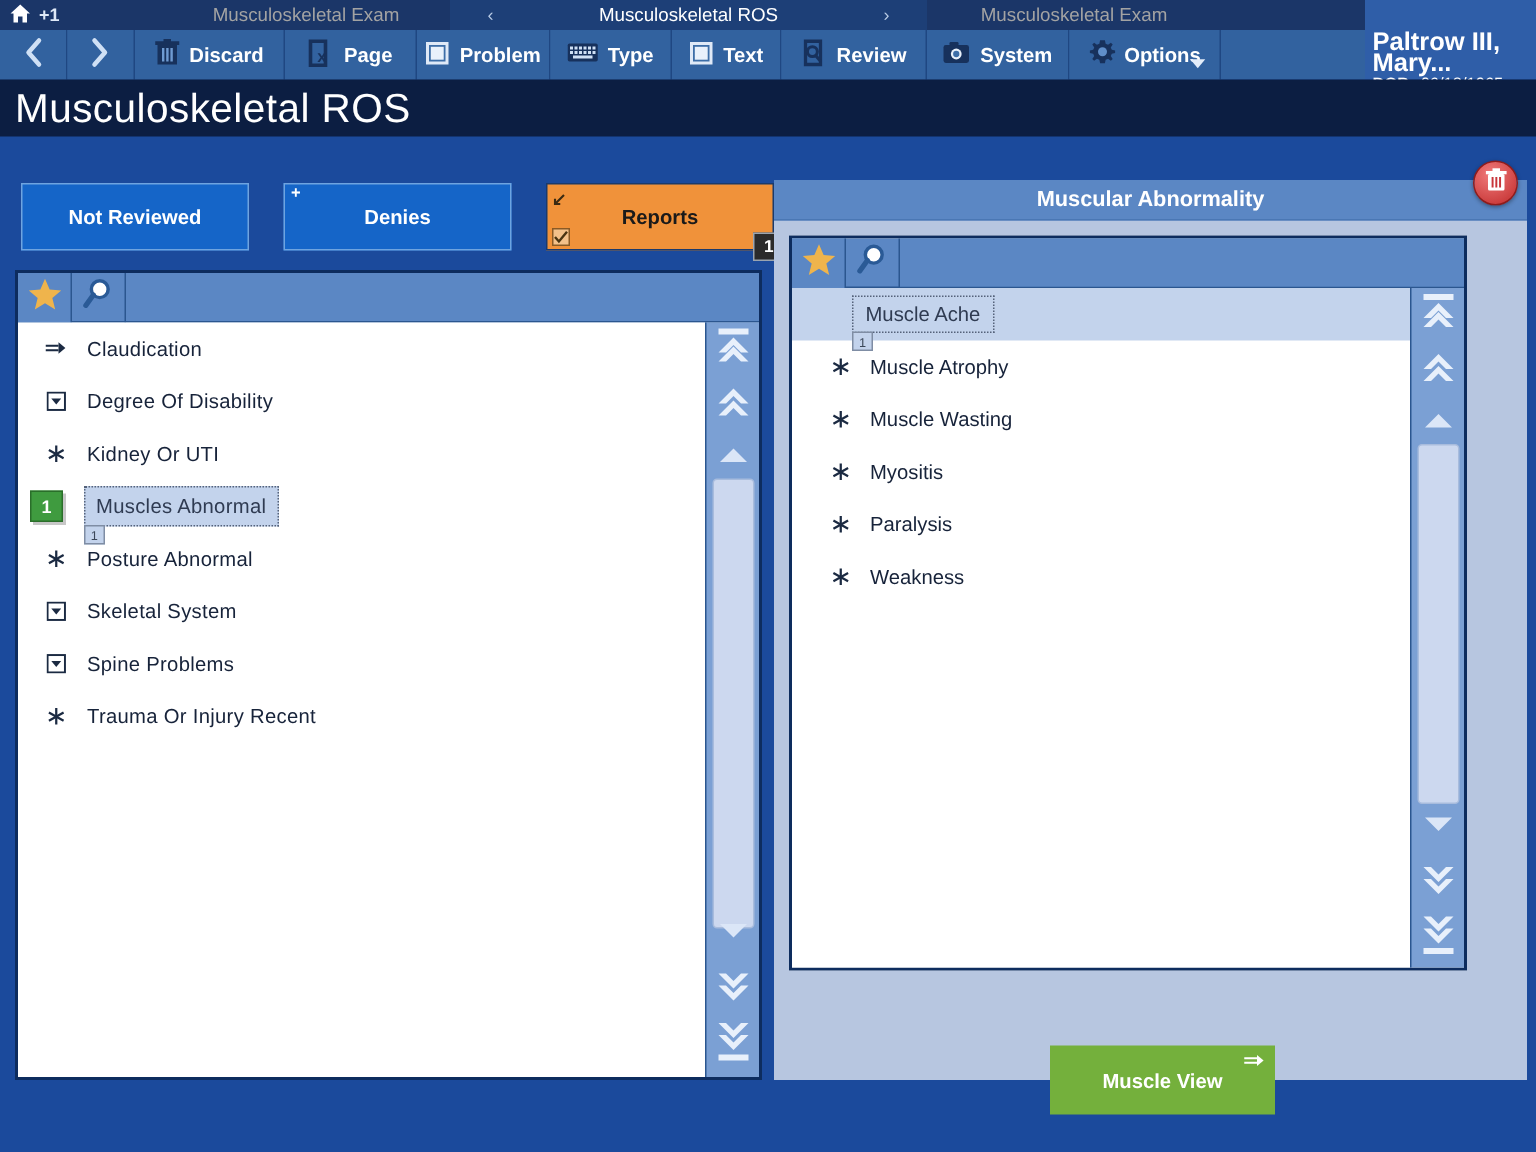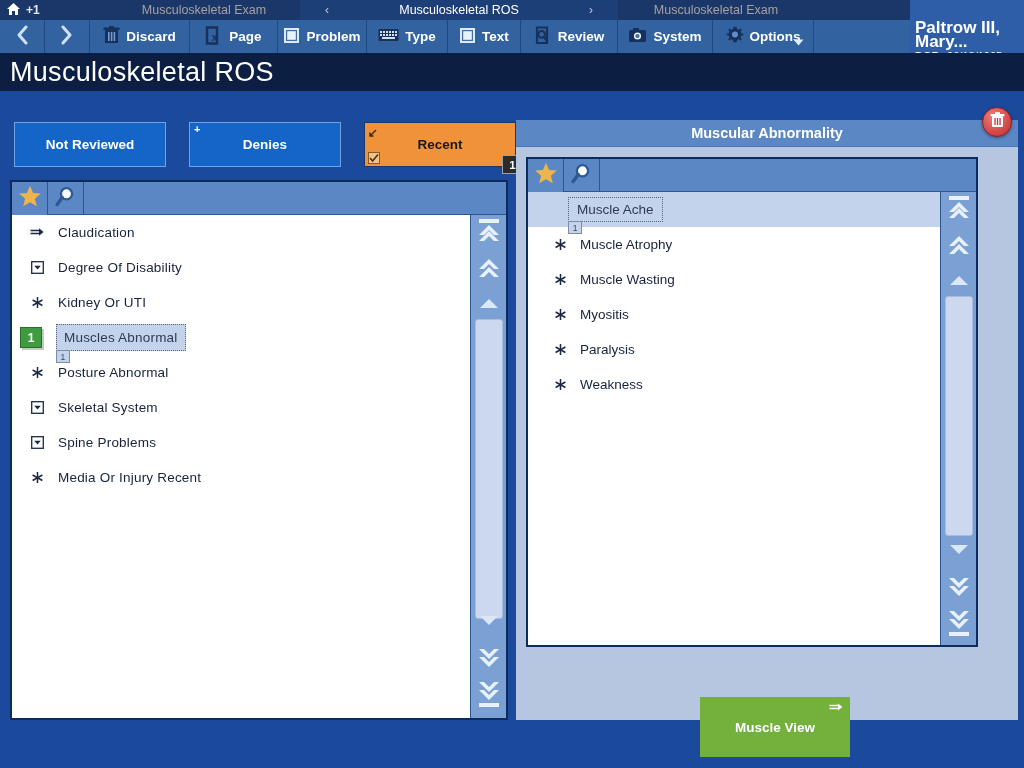--- a/index.html
+++ b/index.html
@@ -189,21 +189,21 @@
     background:#c3d3ec; border:1px dotted #55627a; padding:4px 8px;
     position:relative; color:#2f3b52; margin-left:16px;
   }
   .ritem .sub-badge {
     position:absolute; left:-1px; bottom:-13px; width:14px; height:13px;
     background:#c3d3ec; border:1px solid #7f8da4; color:#3b4759;
     font-size:8.5px; display:flex; align-items:center; justify-content:center;
   }
 
   .muscle-view-btn {
-    position:absolute; left:174px; top:540px; width:150px; height:60px;
+    position:absolute; left:174px; top:540px; width:150px; height:46px;
     background:#74b03c; color:#ffffff; font-size:13.5px; font-weight:bold;
     display:flex; align-items:center; justify-content:center; position:absolute;
   }
   .mv-arrow { position:absolute; right:6px; top:4px; }
 
   
   .sb-btn {
     position:absolute; left:0; width:36px; display:flex;
     align-items:center; justify-content:center; flex-direction:column;
   }
@@ -381,21 +381,21 @@
       <span class="corner-plus">+</span>
       <span>Denies</span>
     </div>
 
     <div class="tab active">
       <span class="corner-arrow">
         <svg width="9" height="9" viewBox="0 0 9 9">
             <path d="M8 1 L2 7 M2 3.5 L2 7 L5.5 7" stroke="#3a2a12" stroke-width="1.4" fill="none"></path>
           </svg>
       </span>
-      <span>Recent</span>
+      <span>Reports</span>
       <span class="corner-check">
         <svg width="10" height="10" viewBox="0 0 10 10">
             <path d="M1 5 L3.6 8 L9 1.5" stroke="#4a3512" stroke-width="1.6" fill="none"></path>
           </svg>
       </span>
       <span class="count-badge">1</span>
     </div>
   </div>
 
   <div class="left-panel">
@@ -499,21 +499,21 @@
         <div class="litem">
           <span class="mk">
             <svg width="13" height="13" viewBox="0 0 13 13">
                 <g stroke="#1b2a42" stroke-width="1.5">
                   <line x1="6.5" y1="1" x2="6.5" y2="12"></line>
                   <line x1="1.6" y1="4" x2="11.4" y2="9.5"></line>
                   <line x1="11.4" y1="4" x2="1.6" y2="9.5"></line>
                 </g>
               </svg>
           </span>
-          <span class="ltxt">Media Or Injury Recent</span>
+          <span class="ltxt">Trauma Or Injury Recent</span>
         </div>
 
       </div>
 
       <div class="lp-scroll">
         <div class="sb-btn" style="top:2px;height:30px;">
           <svg width="26" height="28" viewBox="0 0 26 28">
               <rect x="3" y="1" width="20" height="4" fill="#e8f0fb"></rect>
               <path d="M13 7 L23 17 L18 17 L13 12 L8 17 L3 17 Z" fill="#e8f0fb"></path>
               <path d="M13 13 L23 23 L18 23 L13 18 L8 23 L3 23 Z" fill="#e8f0fb"></path>

